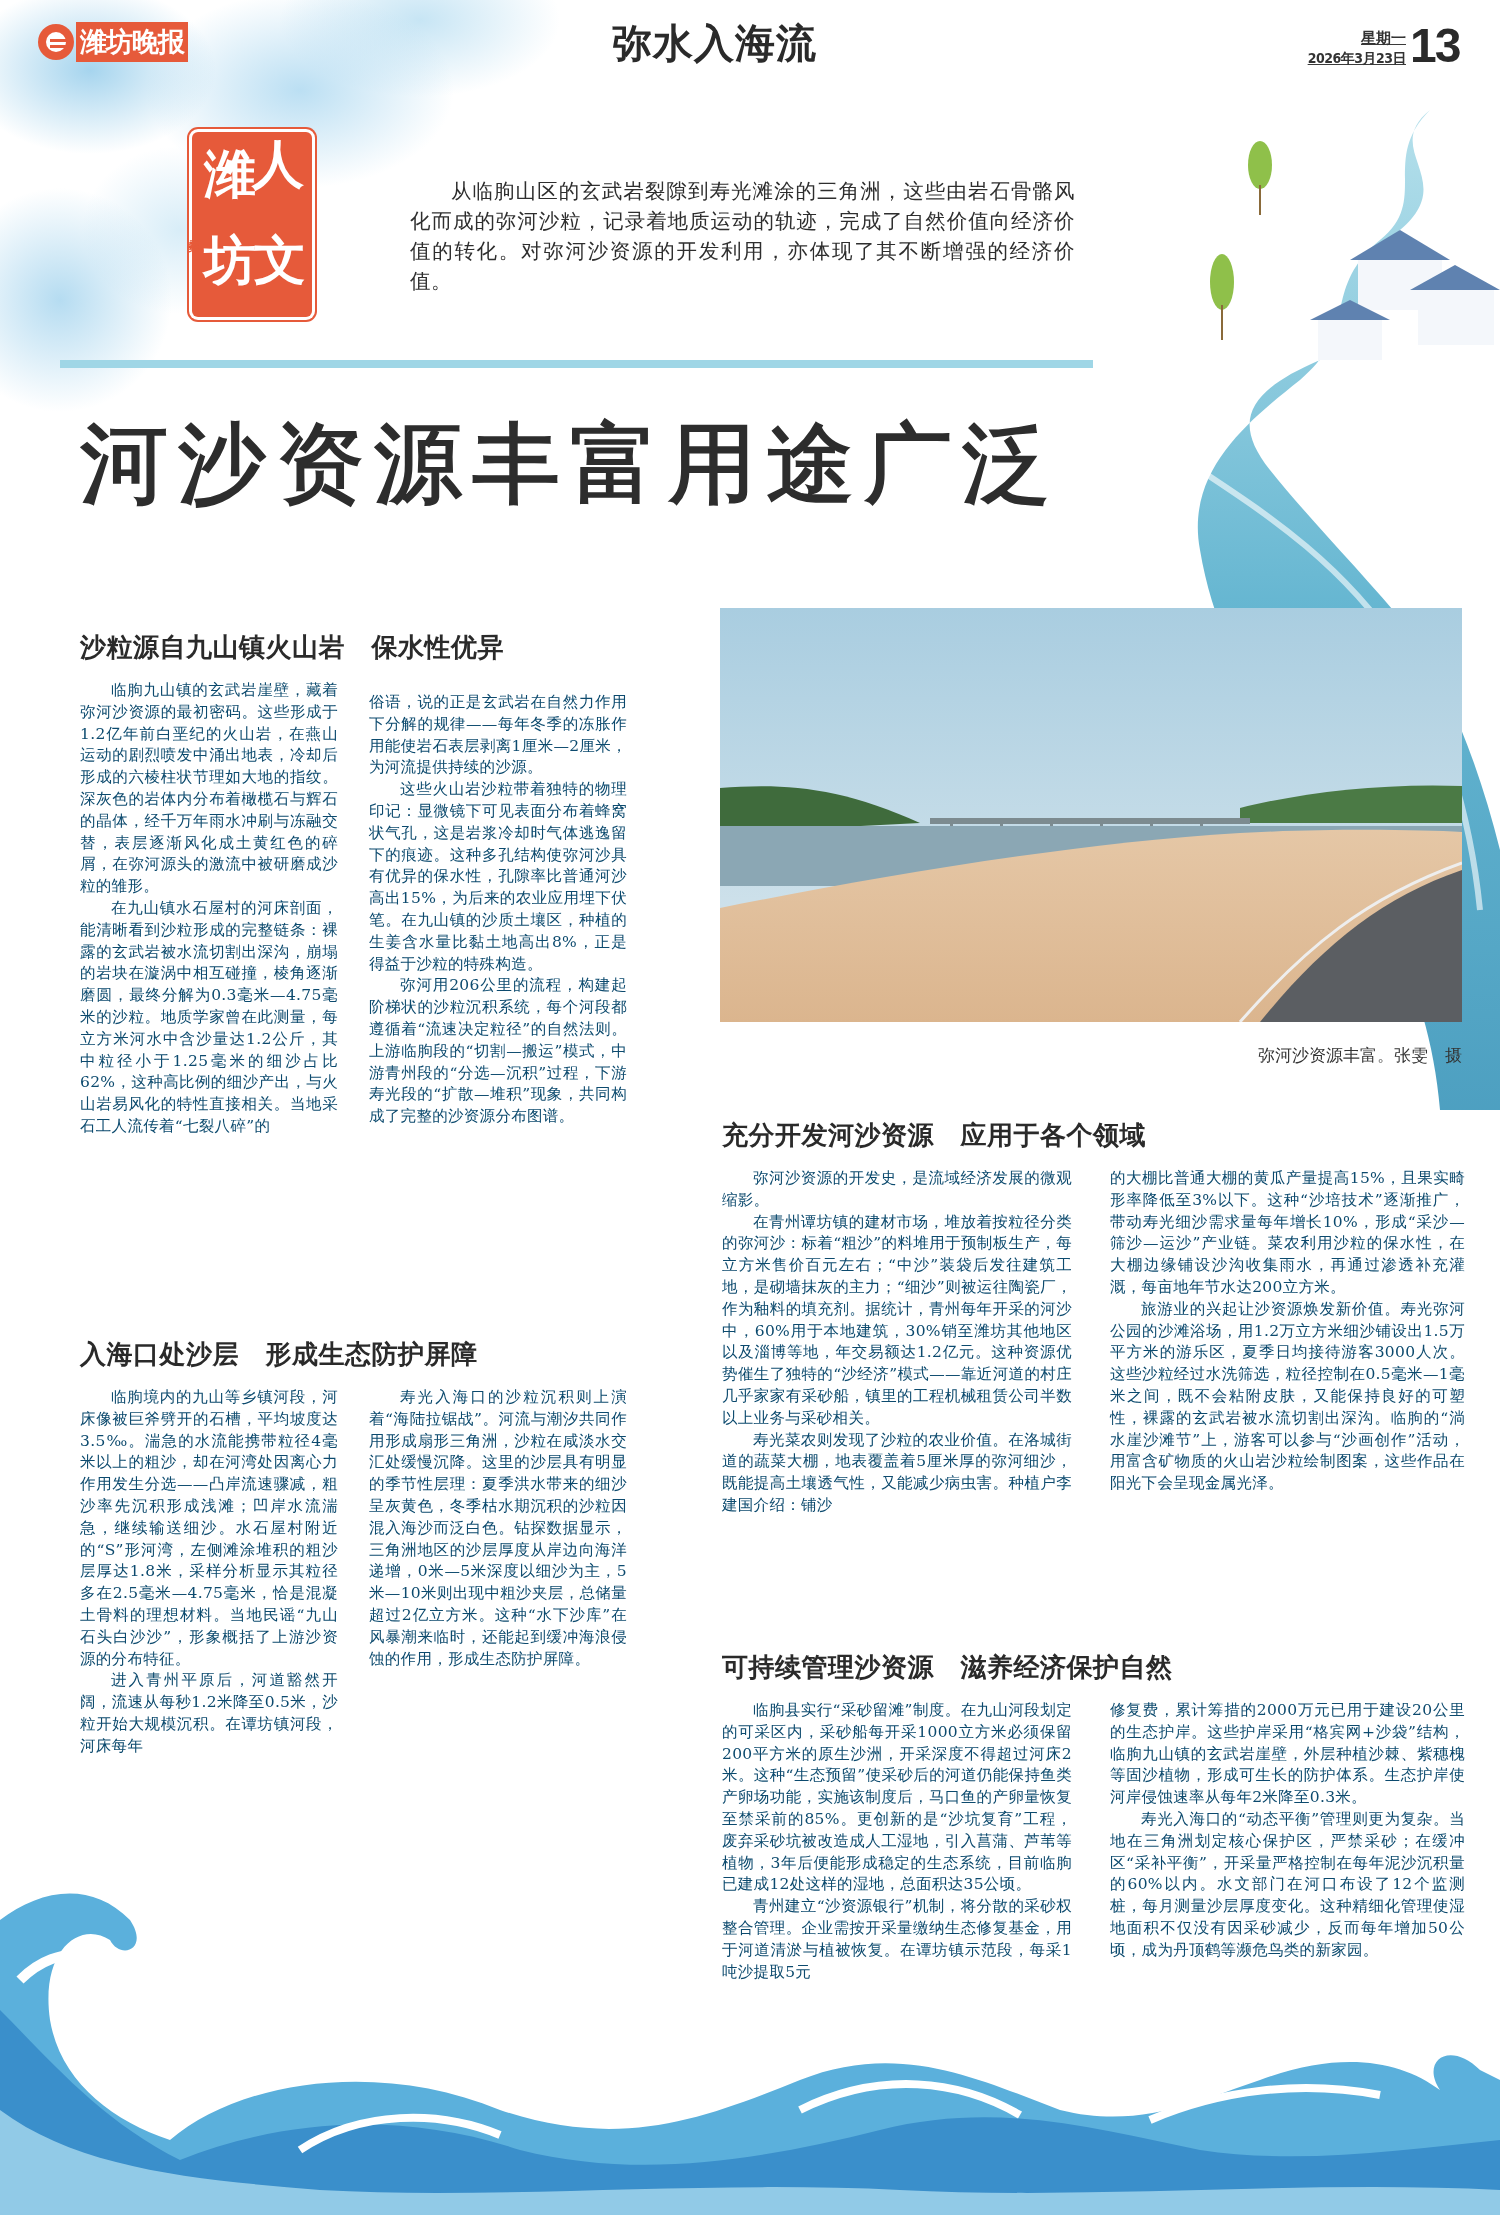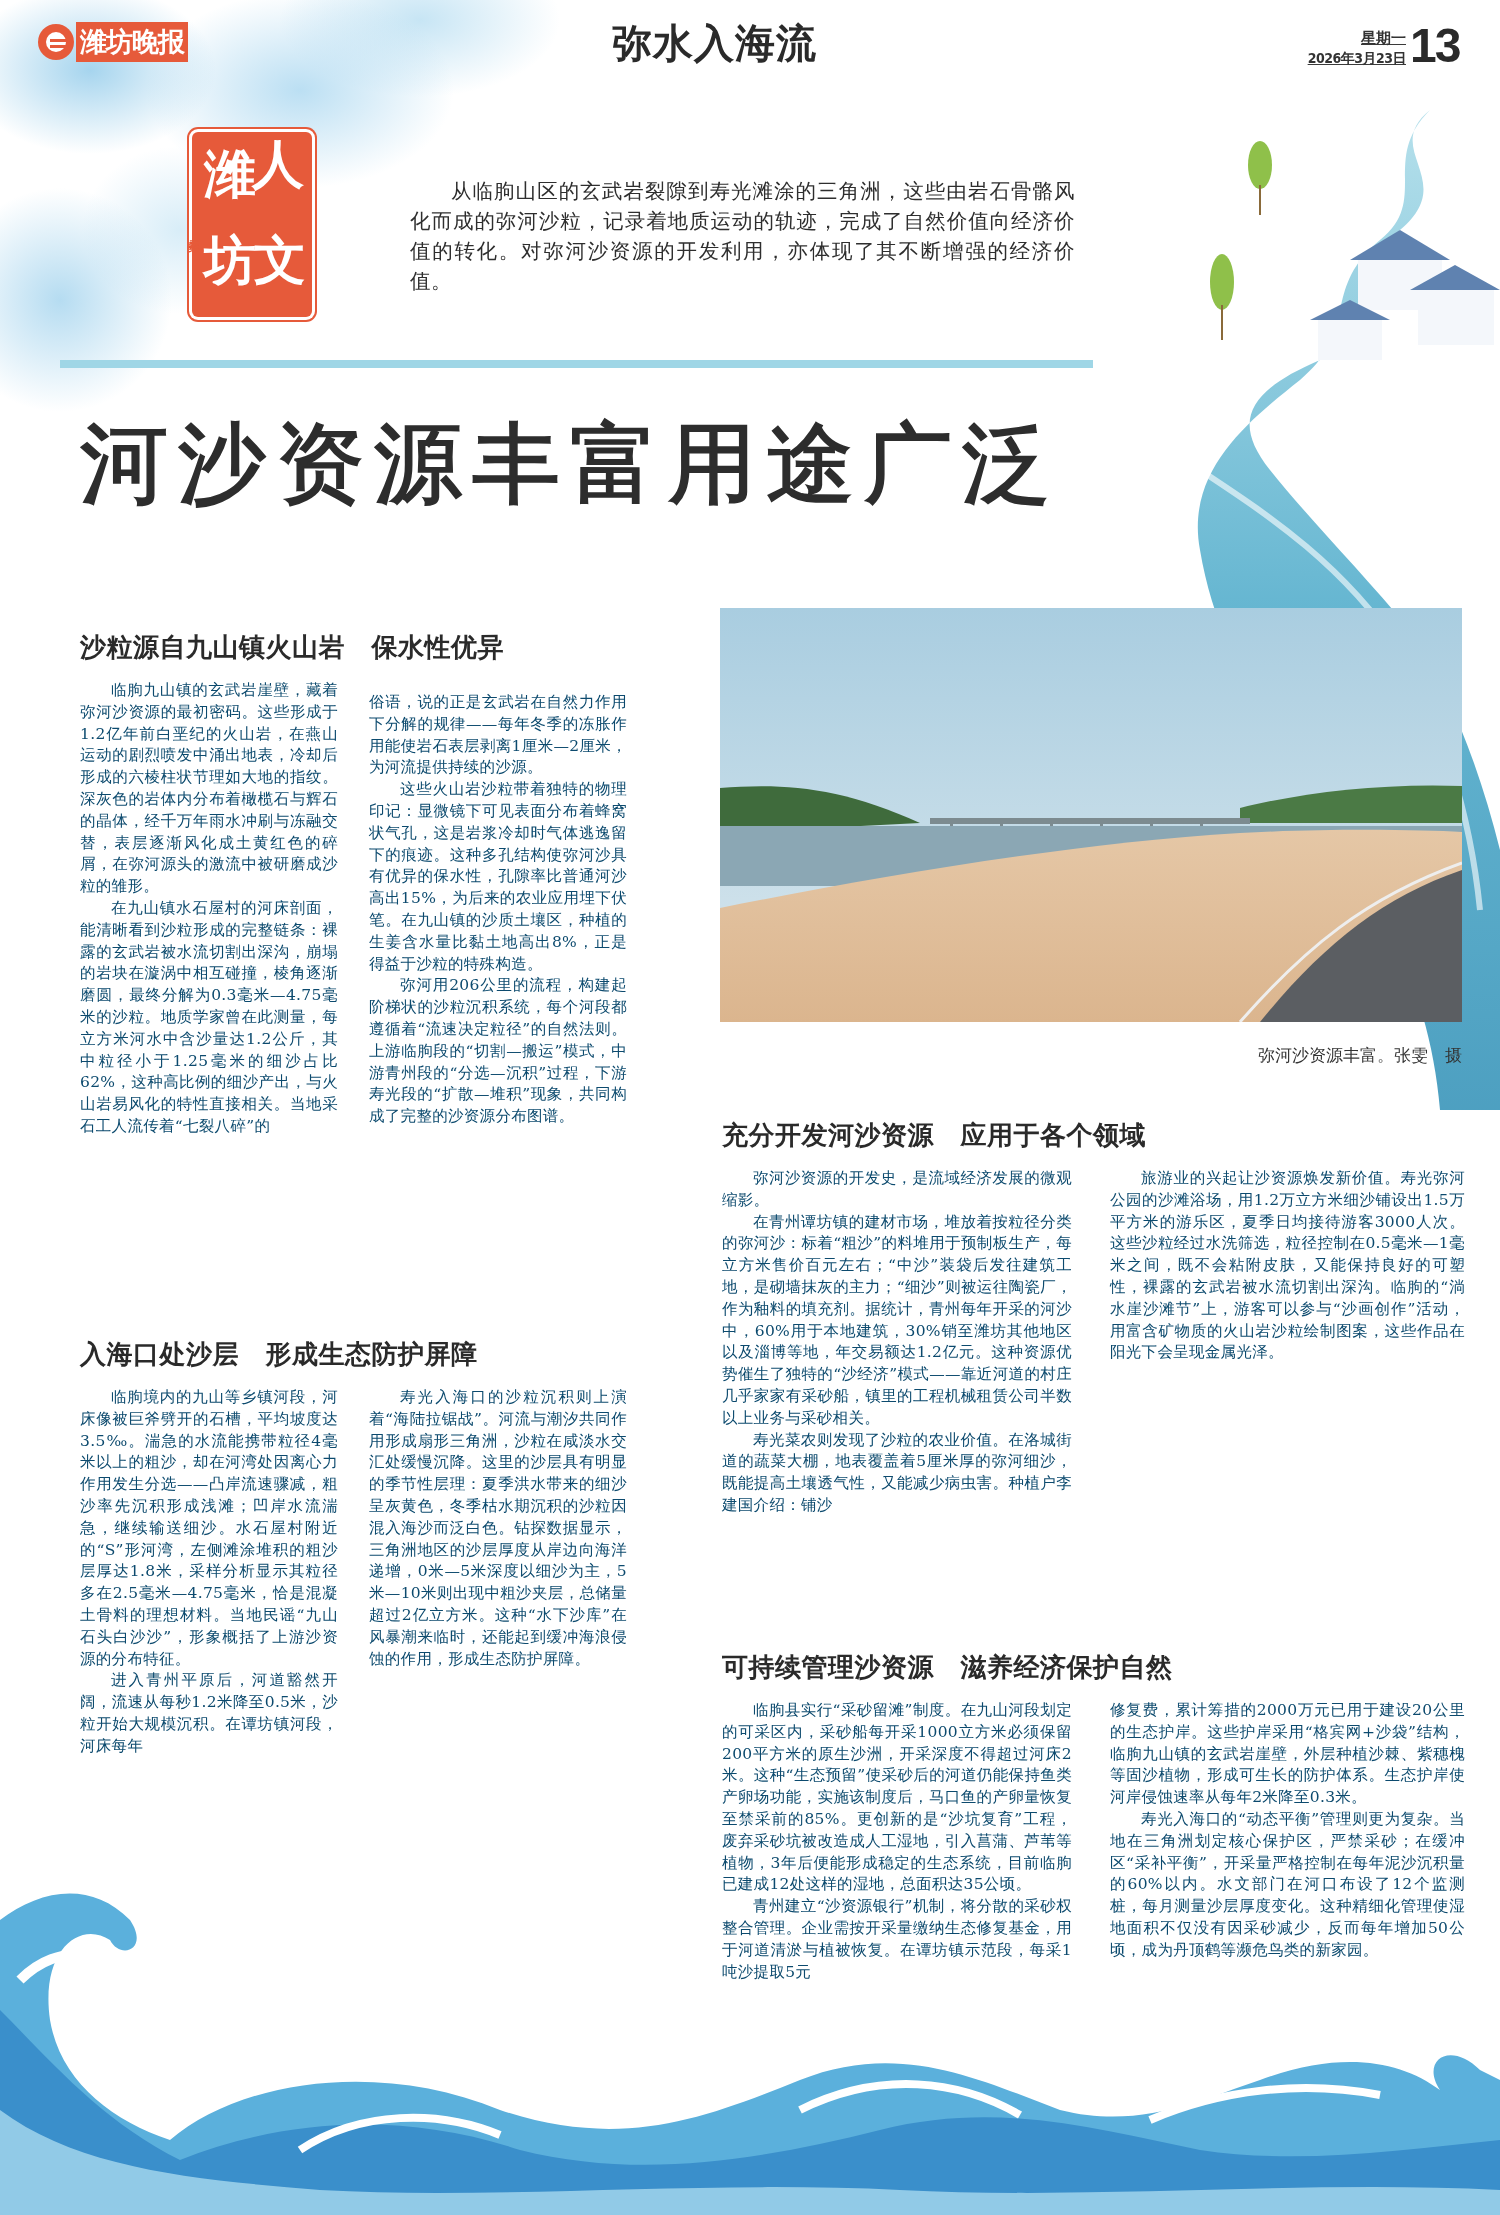--- a/index.html
+++ b/index.html
@@ -247,20 +247,21 @@
   <p>寿光入海口的沙粒沉积则上演着“海陆拉锯战”。河流与潮汐共同作用形成扇形三角洲，沙粒在咸淡水交汇处缓慢沉降。这里的沙层具有明显的季节性层理：夏季洪水带来的细沙呈灰黄色，冬季枯水期沉积的沙粒因混入海沙而泛白色。钻探数据显示，三角洲地区的沙层厚度从岸边向海洋递增，0米—5米深度以细沙为主，5米—10米则出现中粗沙夹层，总储量超过2亿立方米。这种“水下沙库”在风暴潮来临时，还能起到缓冲海浪侵蚀的作用，形成生态防护屏障。</p>
 </div>
 
 <h2 class="abs sub" style="left:722px; top:1118px;">充分开发河沙资源　应用于各个领域</h2>
 <div class="abs col" style="left:722px; top:1168px; width:350px;">
   <p>弥河沙资源的开发史，是流域经济发展的微观缩影。</p>
   <p>在青州谭坊镇的建材市场，堆放着按粒径分类的弥河沙：标着“粗沙”的料堆用于预制板生产，每立方米售价百元左右；“中沙”装袋后发往建筑工地，是砌墙抹灰的主力；“细沙”则被运往陶瓷厂，作为釉料的填充剂。据统计，青州每年开采的河沙中，60%用于本地建筑，30%销至潍坊其他地区以及淄博等地，年交易额达1.2亿元。这种资源优势催生了独特的“沙经济”模式——靠近河道的村庄几乎家家有采砂船，镇里的工程机械租赁公司半数以上业务与采砂相关。</p>
   <p>寿光菜农则发现了沙粒的农业价值。在洛城街道的蔬菜大棚，地表覆盖着5厘米厚的弥河细沙，既能提高土壤透气性，又能减少病虫害。种植户李建国介绍：铺沙</p>
 </div>
 <div class="abs col" style="left:1110px; top:1168px; width:355px;">
+  <p class="cont">的大棚比普通大棚的黄瓜产量提高15%，且果实畸形率降低至3%以下。这种“沙培技术”逐渐推广，带动寿光细沙需求量每年增长10%，形成“采沙—筛沙—运沙”产业链。菜农利用沙粒的保水性，在大棚边缘铺设沙沟收集雨水，再通过渗透补充灌溉，每亩地年节水达200立方米。</p>
   <p>旅游业的兴起让沙资源焕发新价值。寿光弥河公园的沙滩浴场，用1.2万立方米细沙铺设出1.5万平方米的游乐区，夏季日均接待游客3000人次。这些沙粒经过水洗筛选，粒径控制在0.5毫米—1毫米之间，既不会粘附皮肤，又能保持良好的可塑性，裸露的玄武岩被水流切割出深沟。临朐的“淌水崖沙滩节”上，游客可以参与“沙画创作”活动，用富含矿物质的火山岩沙粒绘制图案，这些作品在阳光下会呈现金属光泽。</p>
 </div>
 
 <h2 class="abs sub" style="left:722px; top:1650px;">可持续管理沙资源　滋养经济保护自然</h2>
 <div class="abs col" style="left:722px; top:1700px; width:350px;">
   <p>临朐县实行“采砂留滩”制度。在九山河段划定的可采区内，采砂船每开采1000立方米必须保留200平方米的原生沙洲，开采深度不得超过河床2米。这种“生态预留”使采砂后的河道仍能保持鱼类产卵场功能，实施该制度后，马口鱼的产卵量恢复至禁采前的85%。更创新的是“沙坑复育”工程，废弃采砂坑被改造成人工湿地，引入菖蒲、芦苇等植物，3年后便能形成稳定的生态系统，目前临朐已建成12处这样的湿地，总面积达35公顷。</p>
   <p>青州建立“沙资源银行”机制，将分散的采砂权整合管理。企业需按开采量缴纳生态修复基金，用于河道清淤与植被恢复。在谭坊镇示范段，每采1吨沙提取5元</p>
 </div>
 <div class="abs col" style="left:1110px; top:1700px; width:355px;">
   <p class="cont">修复费，累计筹措的2000万元已用于建设20公里的生态护岸。这些护岸采用“格宾网+沙袋”结构，临朐九山镇的玄武岩崖壁，外层种植沙棘、紫穗槐等固沙植物，形成可生长的防护体系。生态护岸使河岸侵蚀速率从每年2米降至0.3米。</p>

